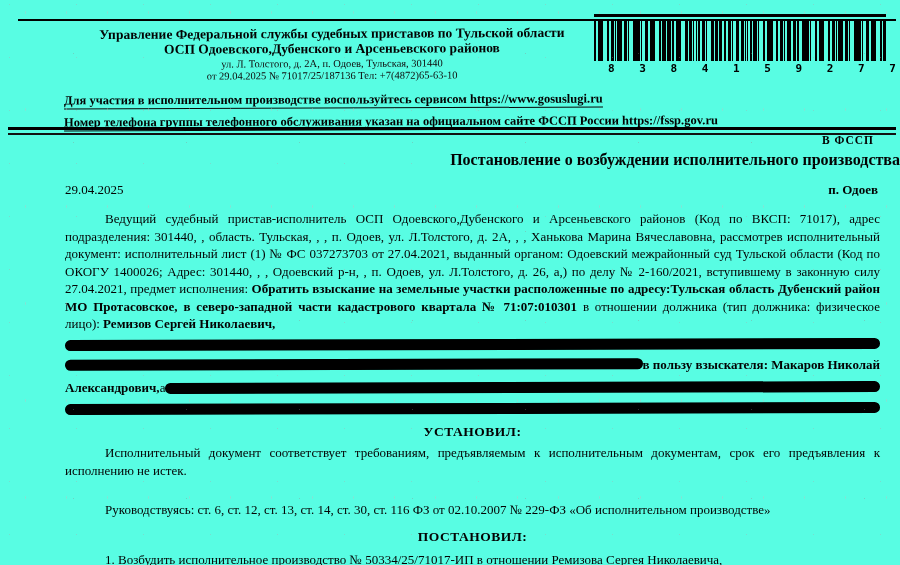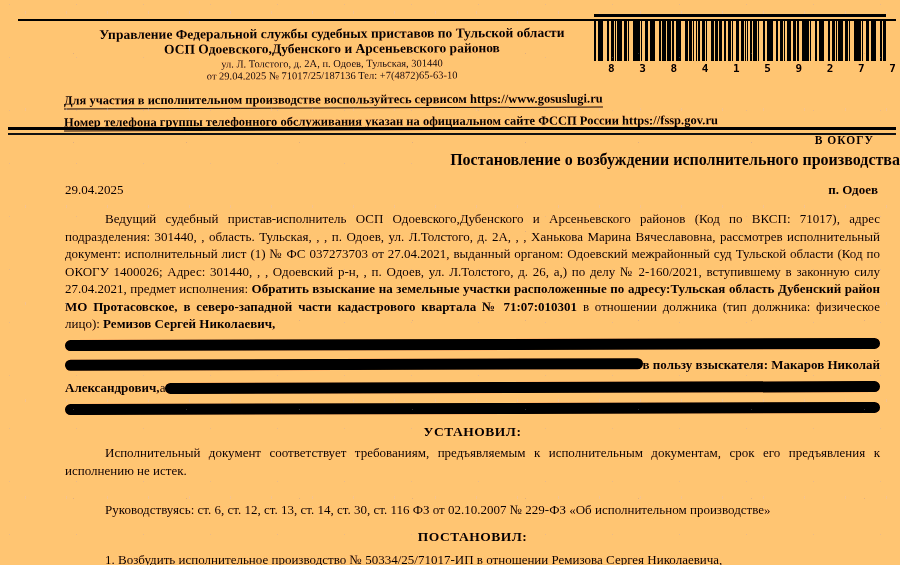--- a/index.html
+++ b/index.html
@@ -1,20 +1,20 @@
 <!DOCTYPE html>
 <html lang="ru"><head>
 <meta charset="utf-8">
 <style>
   html,body{margin:0;padding:0;background:#e9e9e9;}
   .page{
     position:relative;
     width:900px;height:565px;
     margin:0 auto;
-    background:#fdba74;
+    background:#5eead4;
     overflow:hidden;
     font-family:"Liberation Serif","DejaVu Serif",serif;
     color:#161616;
     filter:contrast(1.18) blur(0.22px);
   }
   .page::after{
     content:"";position:absolute;inset:0;pointer-events:none;opacity:.38;
     background-image:
       radial-gradient(#8d8d8d 0.5px, transparent 0.7px),
       radial-gradient(#a5a5a5 0.4px, transparent 0.6px),
@@ -88,21 +88,21 @@
     <div class="barcode-digits">8 3 8 4 1 5 9 2 7 7 1 1 7</div>
   </div>
 
   <div class="notice-lines">
     <div class="notice"><span>Для участия в исполнительном производстве воспользуйтесь сервисом https://www.gosuslugi.ru</span></div>
     <div class="notice"><span>Номер телефона группы телефонного обслуживания указан на официальном сайте ФССП России https://fssp.gov.ru</span></div>
   </div>
 
   <div class="dblrule"></div>
 
-  <div class="filing">В ОКОГУ</div>
+  <div class="filing">В ФССП</div>
 
   <div class="title">Постановление о возбуждении исполнительного производства</div>
 
   <div class="daterow">
     <span class="date">29.04.2025</span>
     <span class="place">п. Одоев</span>
   </div>
 
   <div class="bodytext">
 

